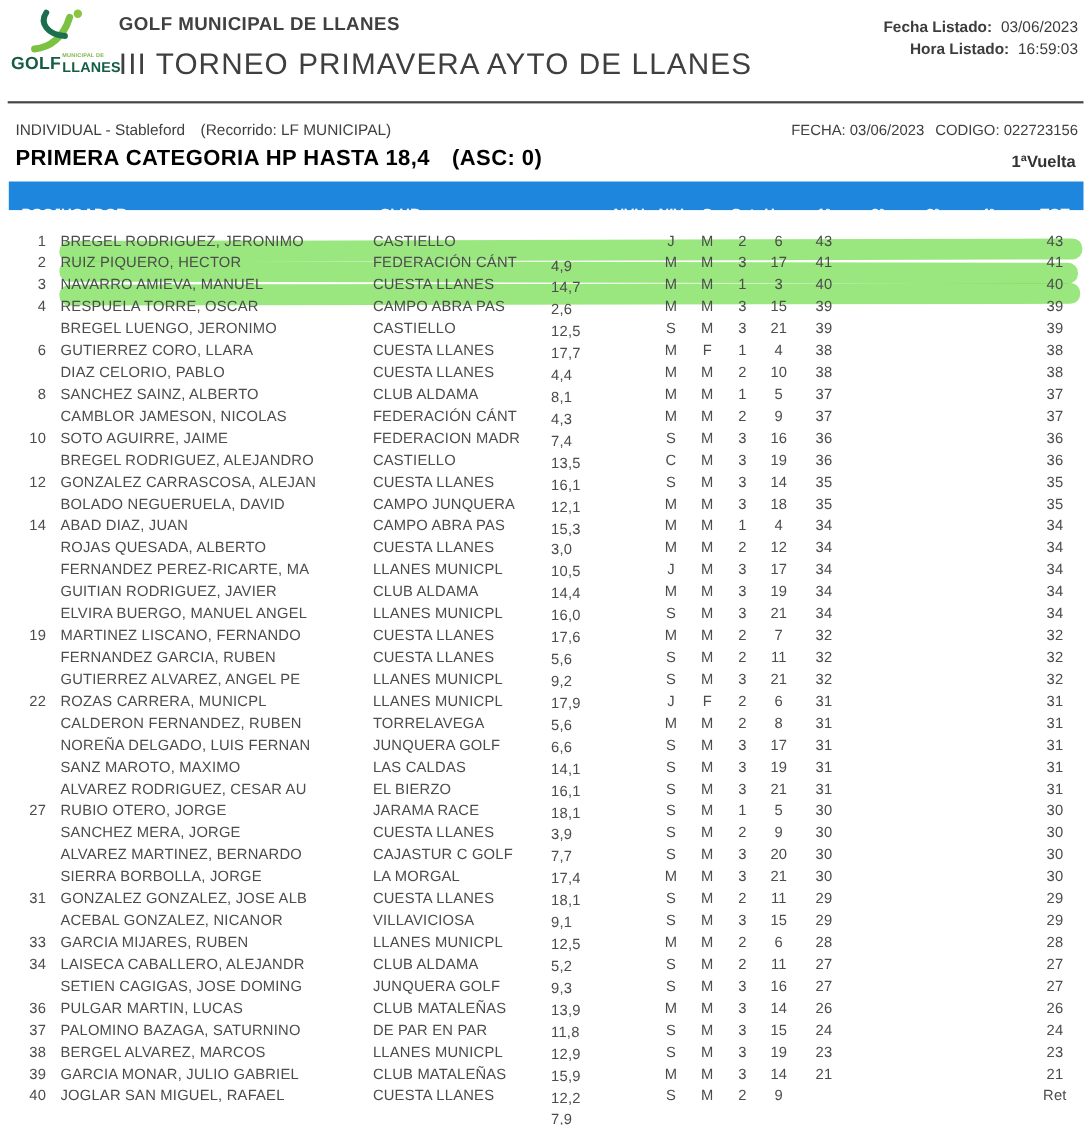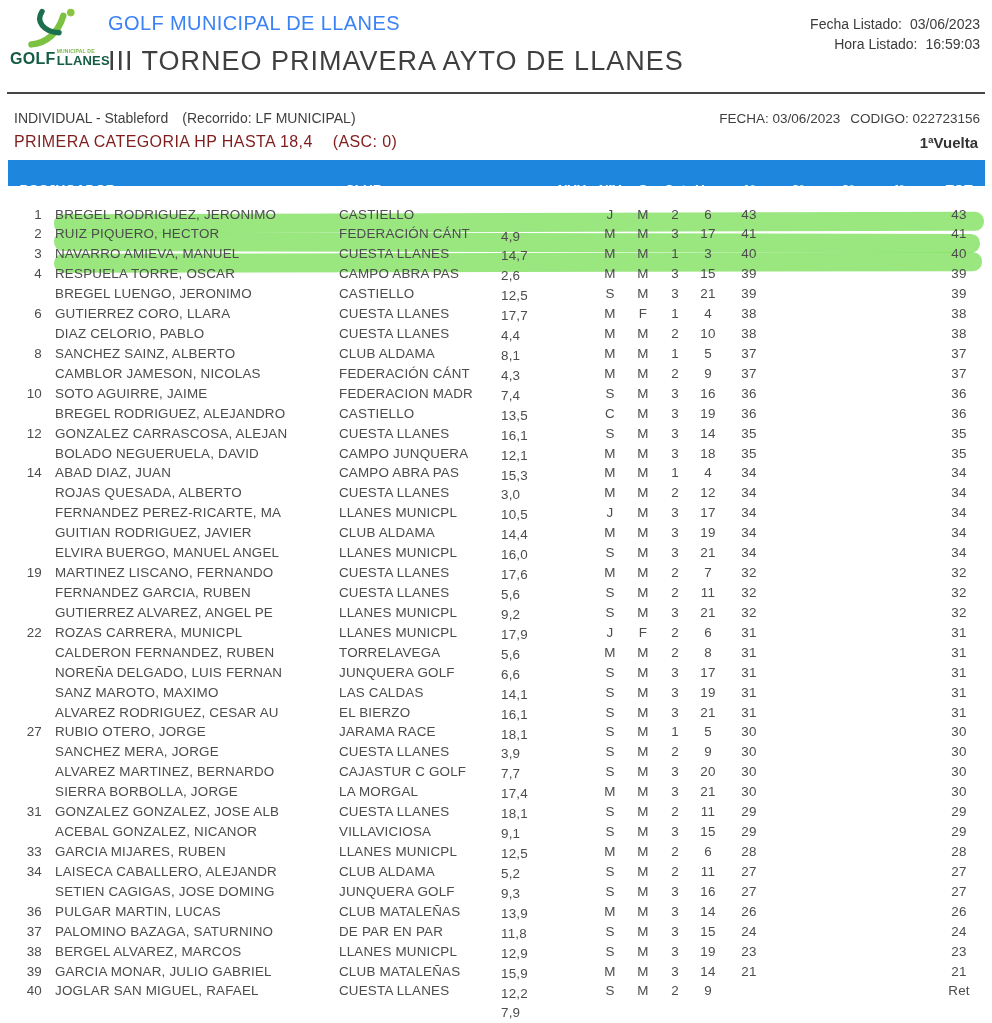--- a/index.html
+++ b/index.html
@@ -12,35 +12,35 @@
   
   .hdr { position:relative; height:92px; }
   .logo { position:absolute; left:10px; top:6px; width:96px; height:82px; }
   .logo svg { display:block; margin-left:14px; }
   .logo-text { display:flex; align-items:flex-end; line-height:1; margin-top:-2px; }
   .logo-golf { font-size:16px; font-weight:bold; color:#145c43; letter-spacing:.3px; }
   .logo-right { display:flex; flex-direction:column; margin-left:1px; }
   .logo-muni { font-size:5px; color:#7ab648; font-weight:bold; letter-spacing:.2px; }
   .logo-llanes { font-size:13px; font-weight:bold; color:#145c43; letter-spacing:.2px; }
   .titles { position:absolute; left:108px; top:12px; }
-  .club-name { font-size:20px; font-weight:normal; color:#3b82f6; letter-spacing:.4px; }
+  .club-name { font-size:17px; font-weight:bold; color:#404040; letter-spacing:.4px; }
   .tourn-name { font-size:27px; font-weight:400; color:#3f3f3f; letter-spacing:1px; margin-top:11px; }
   .listing { position:absolute; right:12px; top:16px; font-size:14px; color:#3c3c3c; text-align:right; }
   .listing .lrow { margin-bottom:4px; }
-  .listing .lbl { font-weight:normal; margin-right:8px; }
+  .listing .lbl { font-weight:bold; margin-right:8px; }
   .rule { margin:0 7px; border-top:2px solid #454545; }
   
   .meta-row { display:flex; justify-content:space-between; align-items:flex-end;
               padding:10px 12px 0 14px; font-size:14px; color:#3f3f3f; }
   .meta-left .sep { display:inline-block; width:14px; }
   .meta-right { font-size:13.5px; margin-top:7px; }
   .meta-right .sep { display:inline-block; width:10px; }
   .cat-row { display:flex; justify-content:space-between; align-items:flex-end;
              padding:7px 14px 9px 14px; }
-  .cat-title { font-size:16px; font-weight:normal; color:#7f1d1d; letter-spacing:.4px; }
+  .cat-title { font-size:20px; font-weight:bold; color:#000000; letter-spacing:.4px; }
   .cat-asc { margin-left:20px; }
   .round-label { font-size:15px; font-weight:bold; color:#333;text-align:center; }
   
   :root { --cols: 40px 289px 162px 52px 42px 34px 32px 32px 34px 48px 50px 50px 50px 60px; }
   .thead {
     display:grid; grid-template-columns:var(--cols);
     margin:0 7px 0 8px; height:26px; align-items:center;
     background:#1e87dd; color:#ffffff; font-weight:bold; font-size:13.5px;
   }
   .thead .cell { white-space:nowrap; }

